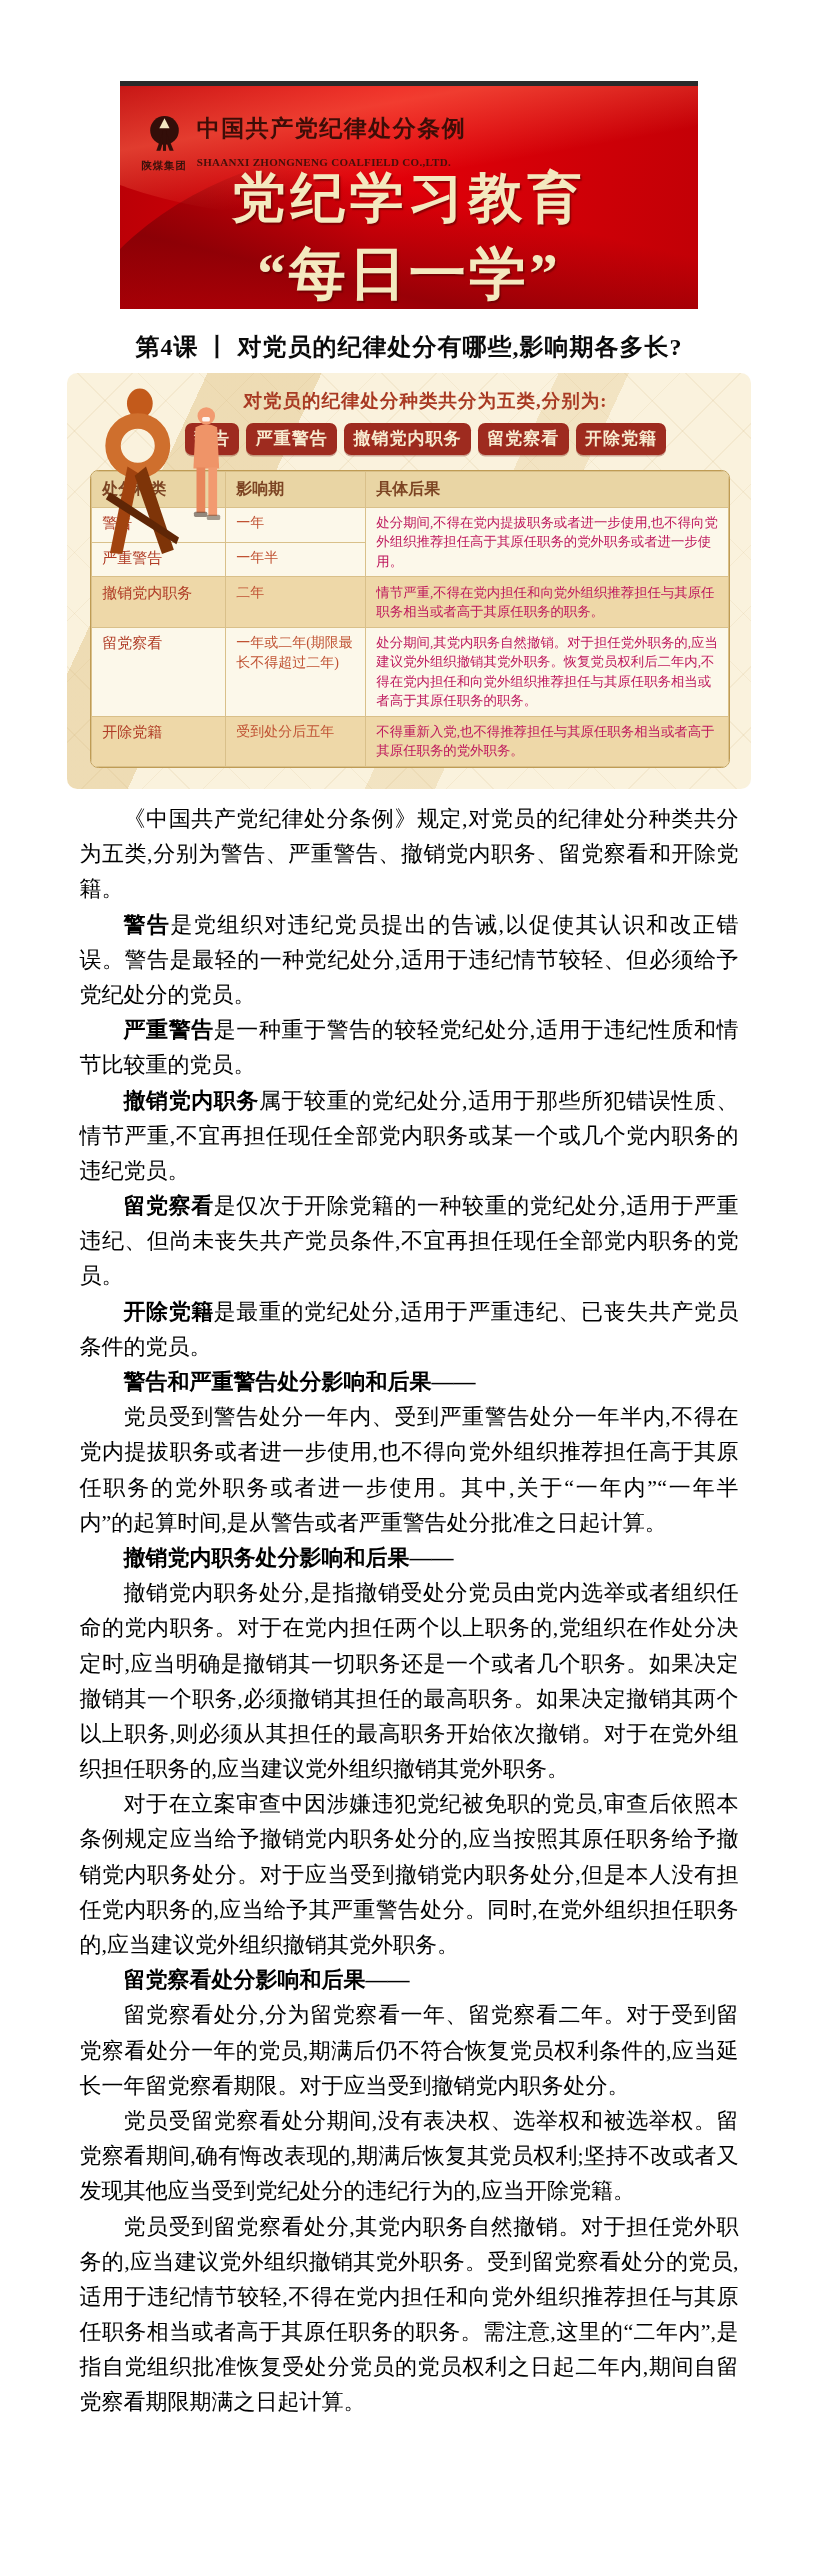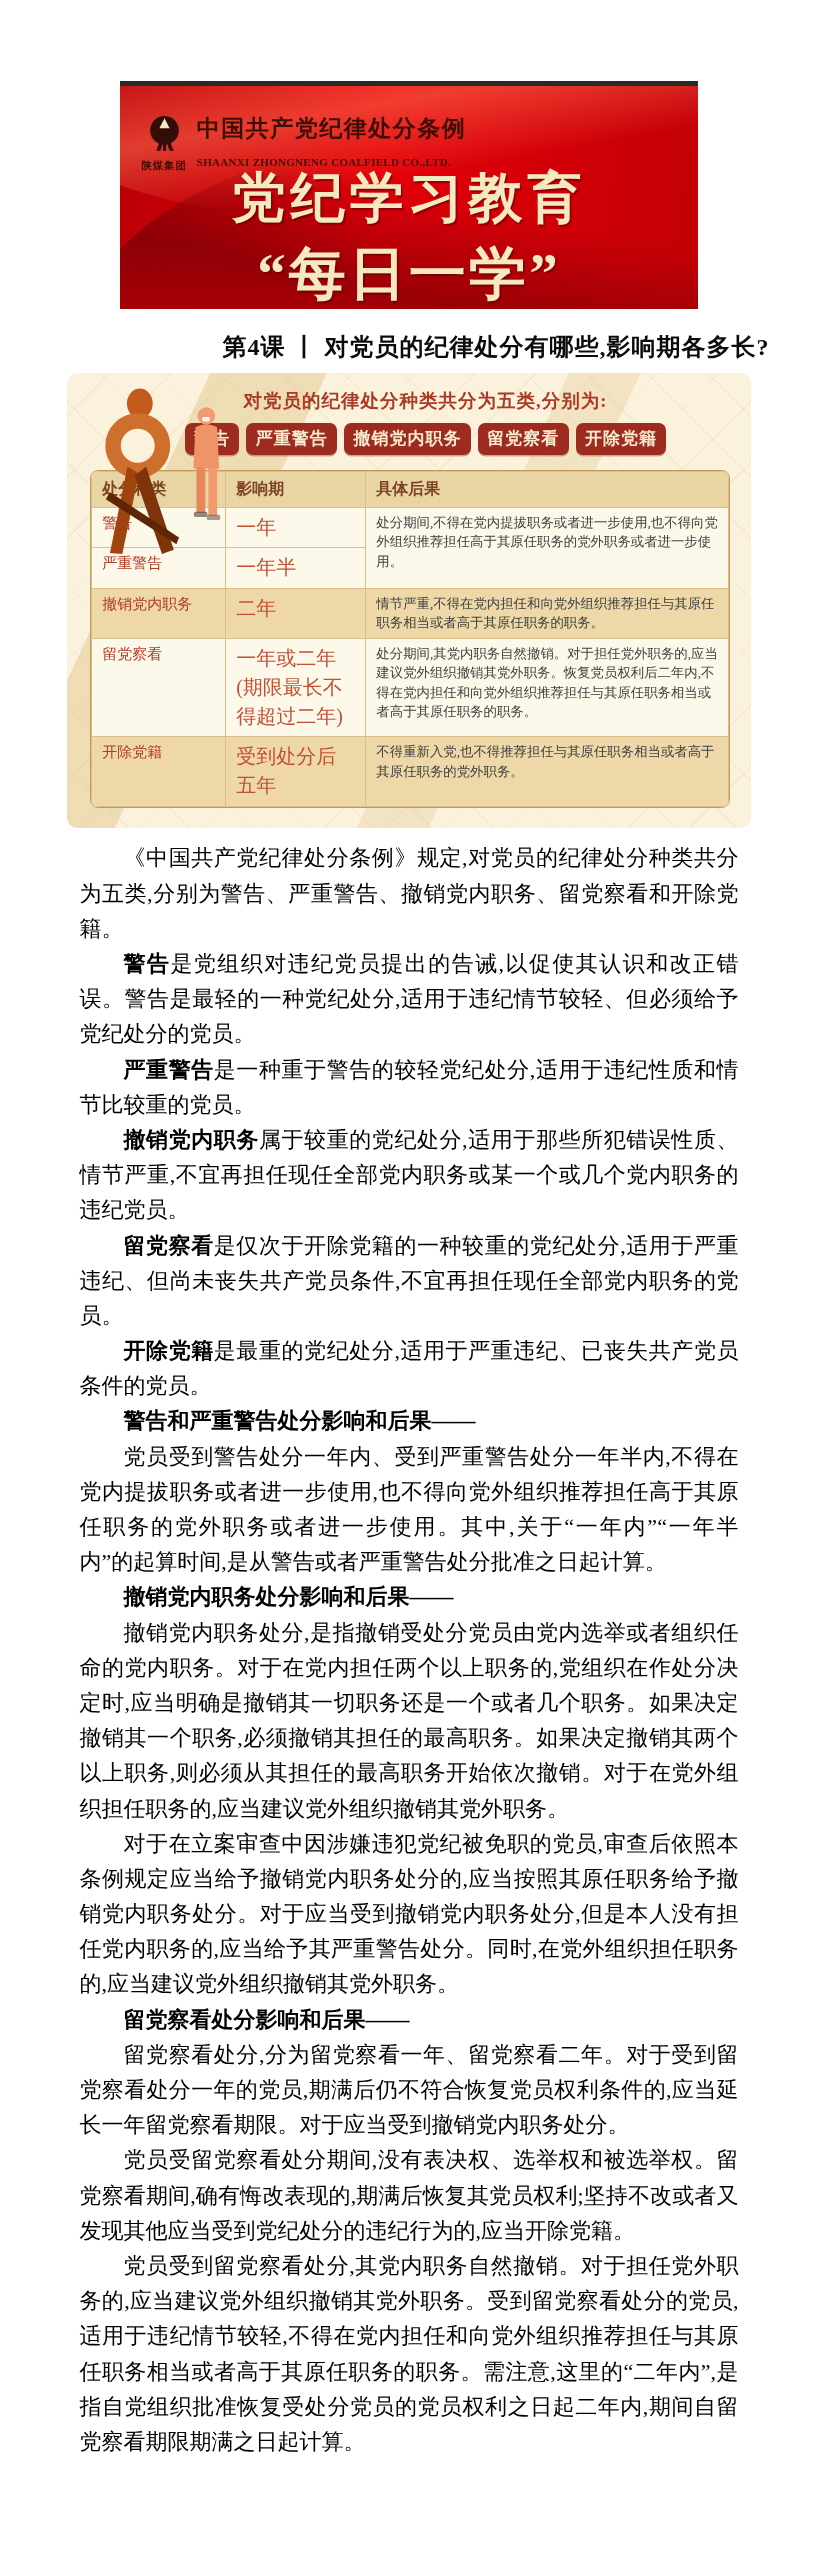--- a/index.html
+++ b/index.html
@@ -22,21 +22,21 @@
   .company { margin-left:8.2px; padding-top:3.1px; }
   .company-cn { font-size:23px; font-weight:900; color:#3d0d07; letter-spacing:1.5px; line-height:1.1; }
   .company-en { font-size:11px; font-weight:700; color:#45100a; letter-spacing:0.3px; margin-top:15px; }
   .banner-title { position:absolute; left:0; right:0; top:76px; text-align:center; z-index:2; }
   .banner-title-1 { font-size:54px; font-weight:900; color:#f4e9c0; letter-spacing:5.2px;
                     text-shadow:1.5px 2.1px 1.5px rgba(80,0,0,.55); }
   .banner-title-2 { font-size:57px; font-weight:900; color:#f4e9c0; letter-spacing:3.1px; margin-top:1px;
                     text-shadow:1.5px 2.1px 1.5px rgba(80,0,0,.55); }
 
   
-  .lesson-heading { width:721px; margin:21.6px auto 0; text-align:right;
+  .lesson-heading { width:721px; margin:21.6px auto 0; text-align:center;
                     font-size:24px; font-weight:900; color:#0b0b0b; letter-spacing:1px; }
 
   
   .info { position:relative; width:684px; margin:10.3px auto 0; border-radius:10.3px; overflow:hidden;
           padding:15.5px 0 20.6px;
           background:
             repeating-linear-gradient(45deg, rgba(203,170,110,.13) 0 1px, transparent 1px 43px),
             repeating-linear-gradient(-45deg, rgba(203,170,110,.13) 0 1px, transparent 1px 43px),
             linear-gradient(115deg, transparent 0 16%, rgba(226,198,140,.5) 16% 29%, transparent 29% 56%, rgba(226,198,140,.33) 56% 64%, transparent 64%),
             #faf2dd; }
@@ -48,22 +48,22 @@
            letter-spacing:1px; box-shadow:0 1.5px 0 rgba(120,30,20,.35); white-space:nowrap; }
 
   .table-wrap { position:relative; z-index:2; margin:15.5px 20.6px 0 23px; border:1.5px solid #bf9c55;
                 border-radius:8.2px; overflow:hidden; background:#fcf8ea; }
   table.penalty { width:100%; border-collapse:collapse; }
   .penalty th { background:#e9d5a4; color:#7c4423; font-size:16px; font-weight:700; text-align:left;
                 padding:6.7px 10.3px; border:0.5px solid #d9c08a; }
   .penalty td { font-size:13.4px; line-height:1.45; padding:5.2px 10.3px; vertical-align:top;
                 border:0.5px solid #d9c08a; }
   .penalty td.c-type { width:21%; color:#b03c26; font-size:15px; }
-  .penalty td.c-period { width:22%; color:#c05233; font-size:20px; }
-  .penalty td.c-cons { color:#404040; }
+  .penalty td.c-period { width:22%; color:#c05233; font-size:14px; }
+  .penalty td.c-cons { color:#be185d; }
   .penalty tr.plain { background:#fcf8ea; }
   .penalty tr.shaded { background:#eed8a8; }
 
   
   .article { width:659px; margin:12.4px auto 0; font-size:22px; line-height:1.6; color:#000;
              text-align:justify; }
   .article p { margin:0; text-indent:2em; }
   .article .art-h { font-weight:900; }
   .article b { font-weight:900; }
 </style>

